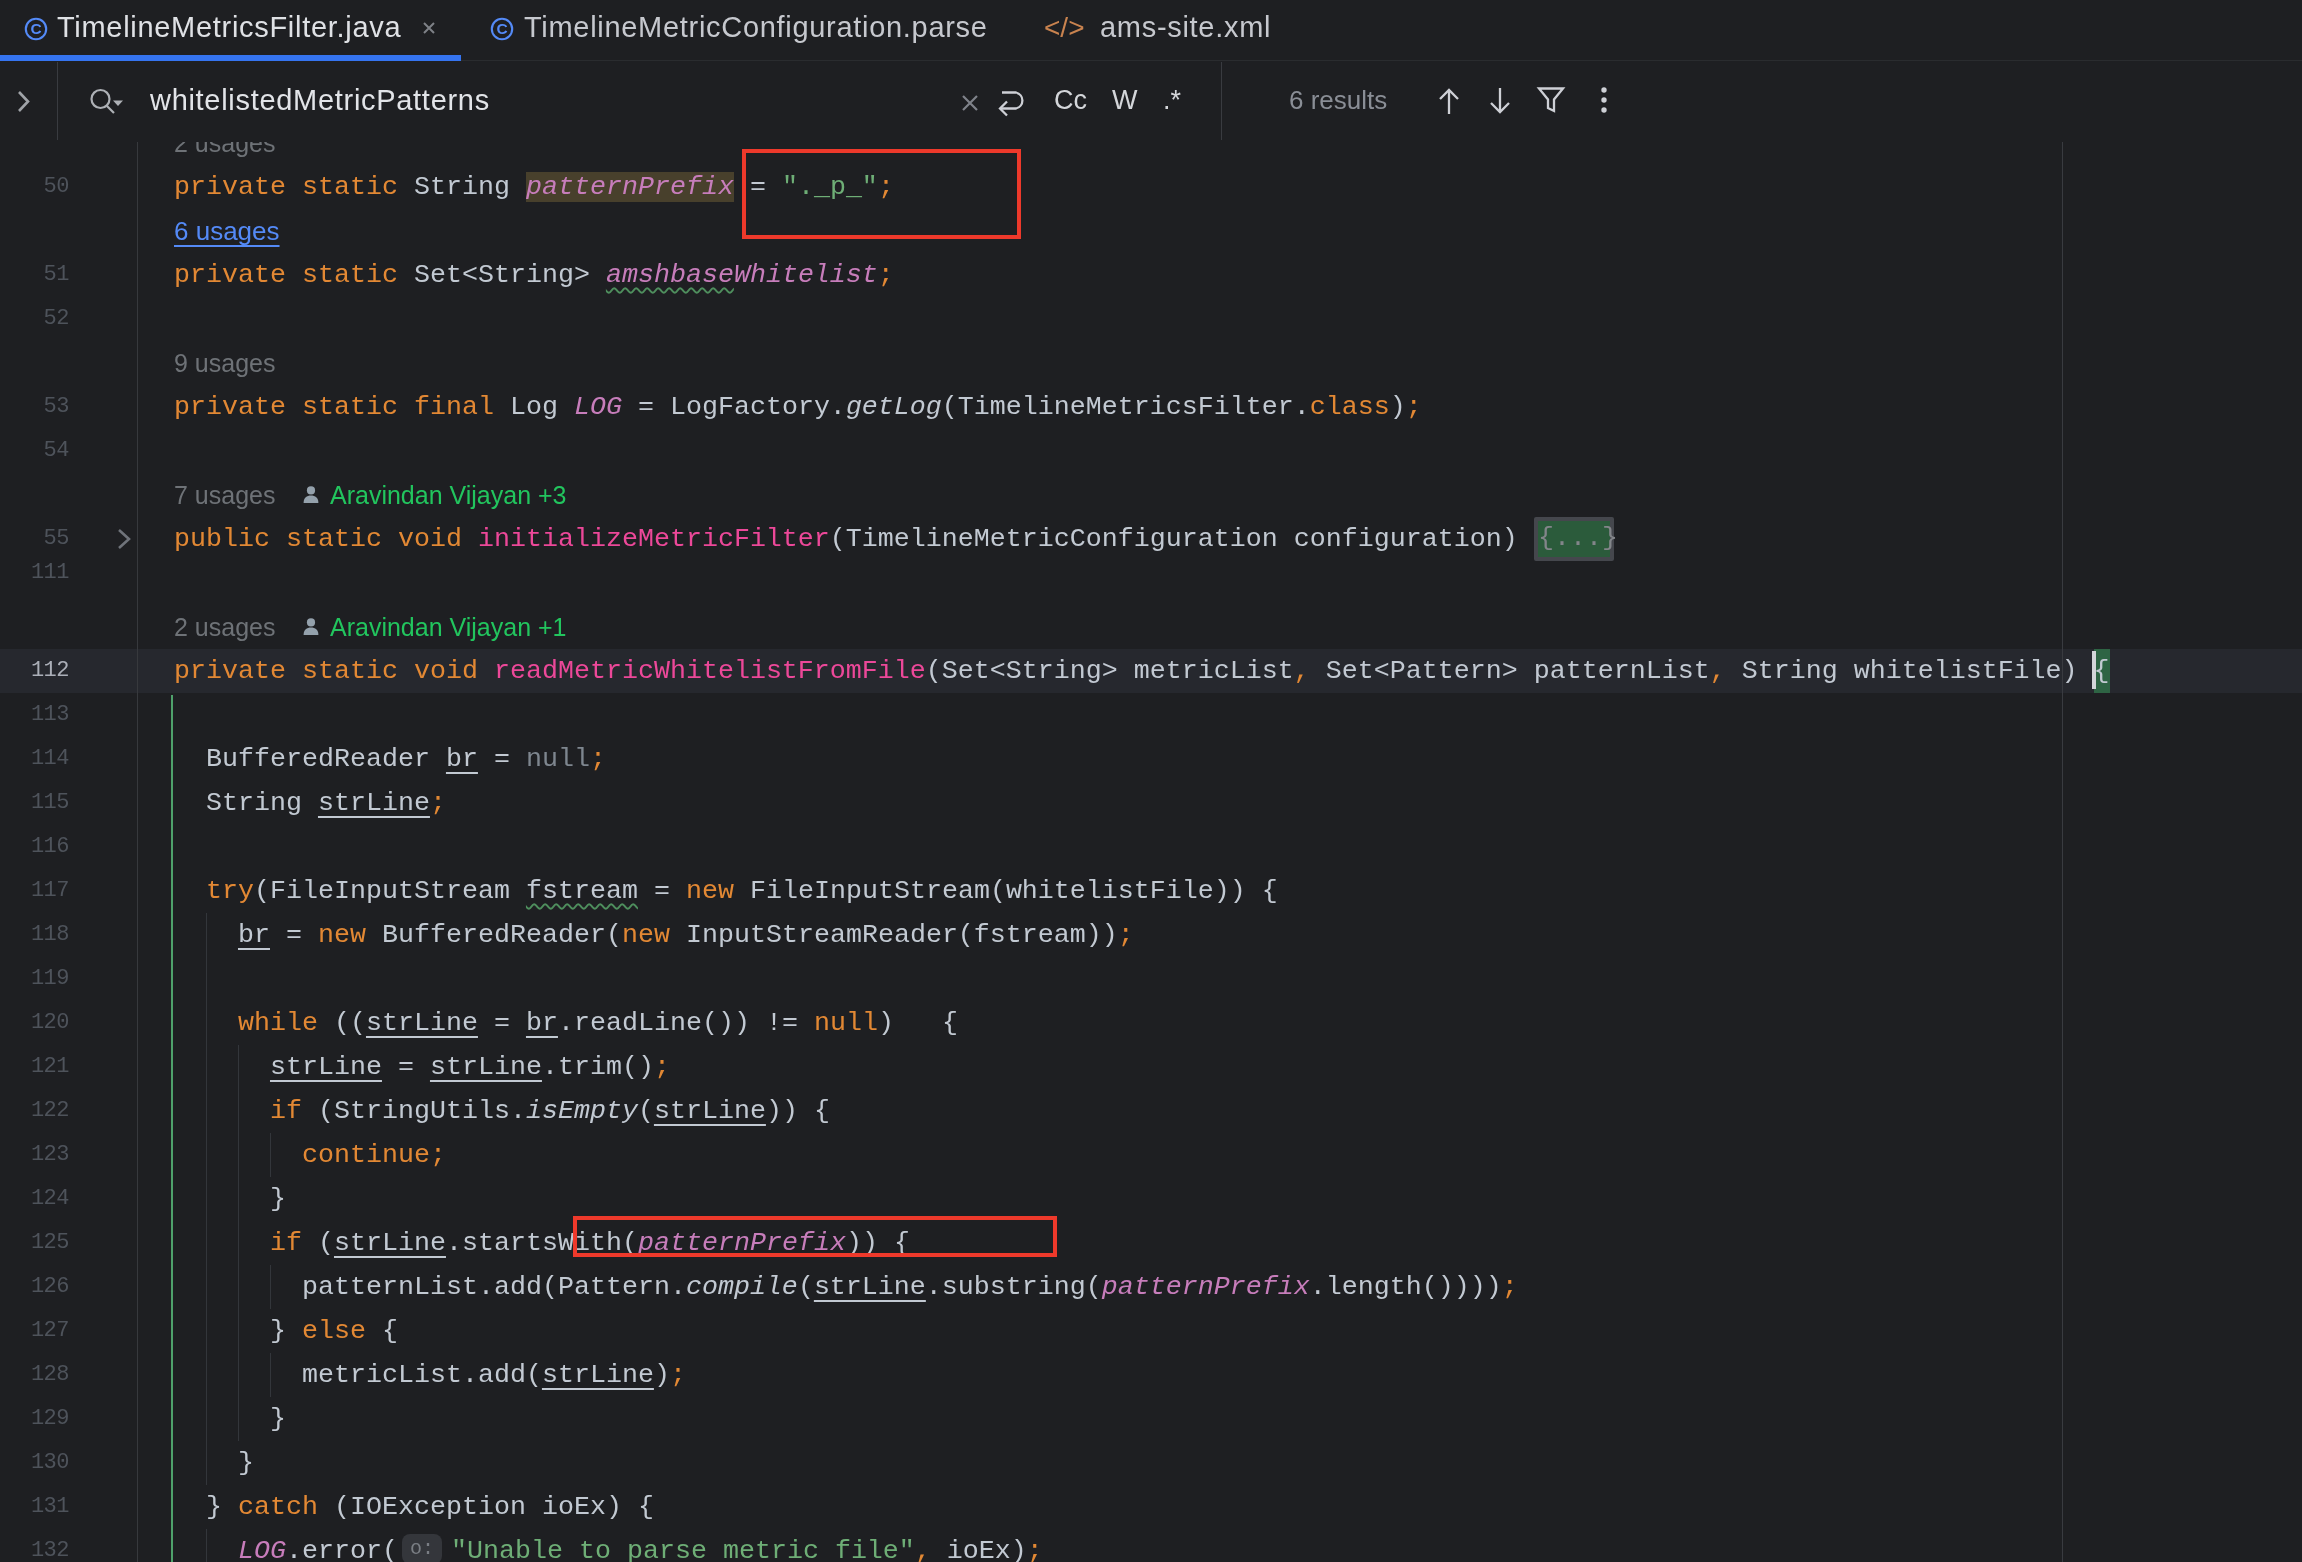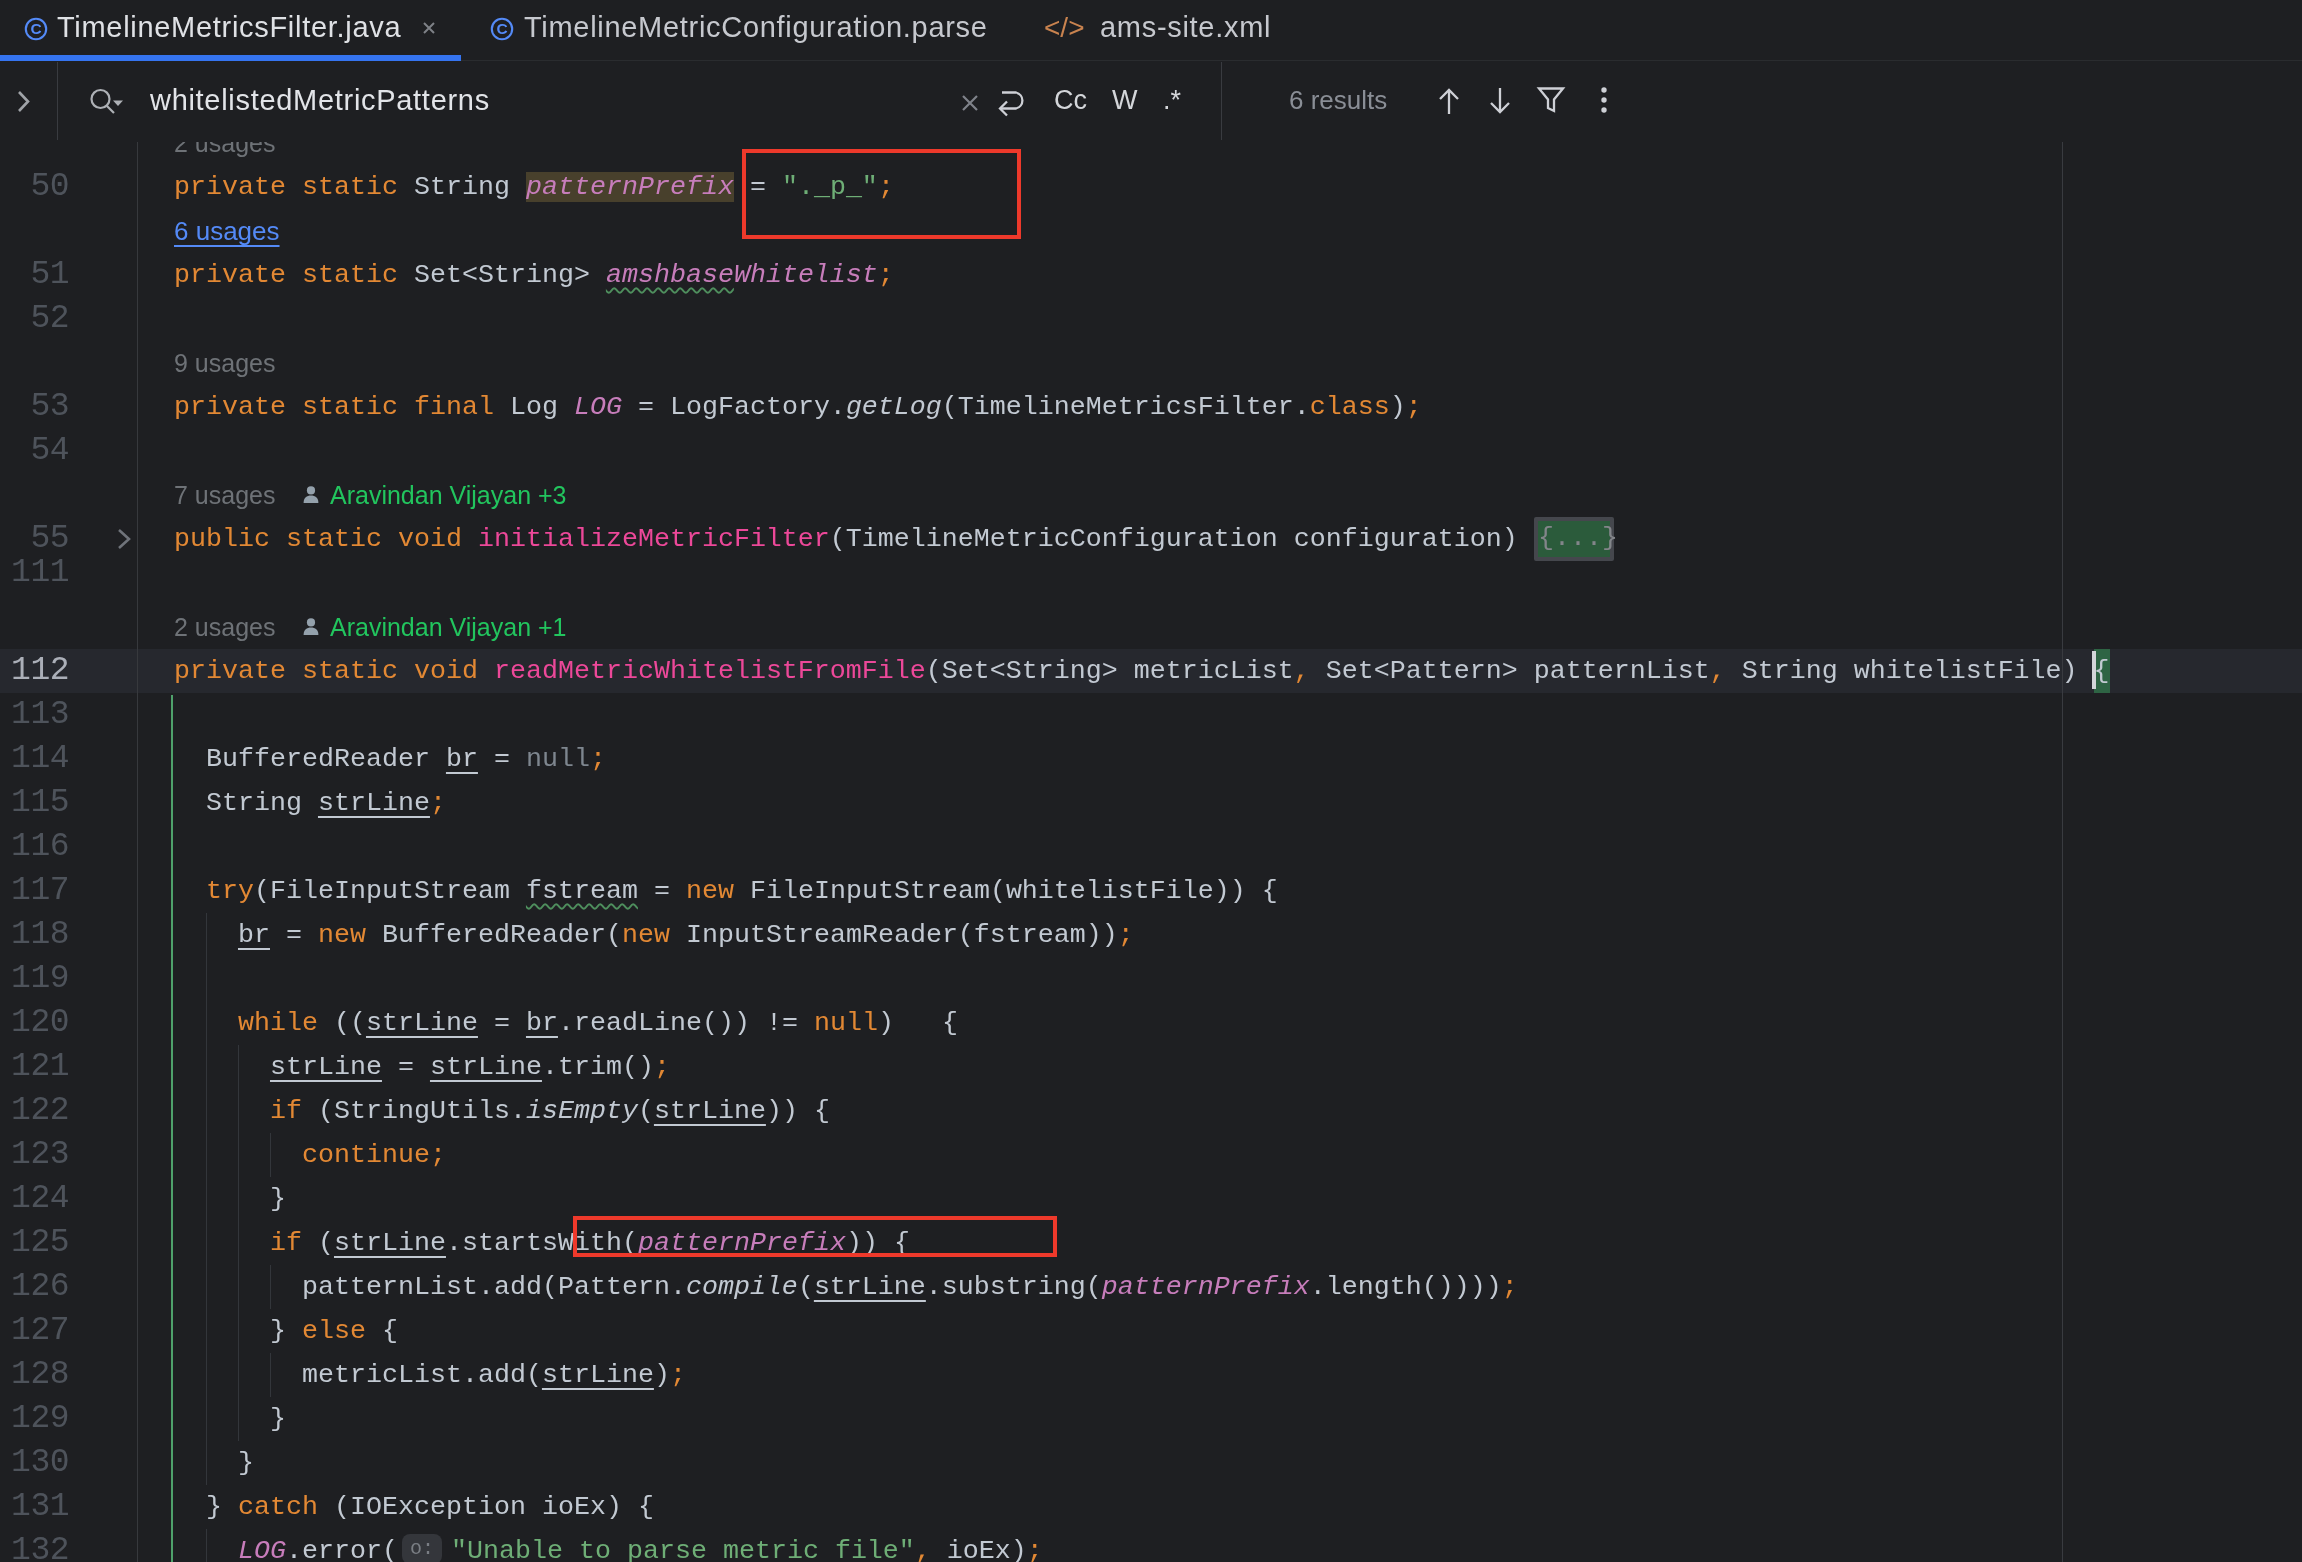--- a/index.html
+++ b/index.html
@@ -13,21 +13,21 @@
 #tabsel { position:absolute; left:0; top:55px; width:461px; height:6px; background:#3574F0; }
 
 
 #search { position:absolute; left:0; top:61px; width:2302px; height:79px; background:#1e1f22; }
 #search .t { position:absolute; top:0; height:79px; line-height:79px; }
 
 
 #editor { position:absolute; left:0; top:142px; width:2302px; height:1420px; overflow:hidden; background:#1e1f22; }
 .row { position:absolute; left:0; width:2302px; height:44px; }
 .ln { position:absolute; left:0; top:0; width:69px; height:44px; line-height:44px; text-align:right;
-      font-family:"Liberation Mono", monospace; font-size:33px; color:#4e535b; letter-spacing:-0.5px; }
+      font-family:"Liberation Mono", monospace; font-size:22px; color:#4e535b; letter-spacing:-0.5px; }
 .ln.cur { color:#abafb8; }
 pre.code { position:absolute; left:142px; top:0; height:44px; line-height:44px; margin:0;
     font-family:"Liberation Mono", monospace; font-size:26.66px; color:#C2C9D2; }
 .k { color:#E28834; }
 .s { color:#6EAE76; }
 .f { color:#C77DBB; font-style:italic; }
 .m { color:#ec4899; }
 .it { font-style:italic; }
 .g { color:#7E868F; }
 .u { text-decoration:underline; text-underline-offset:6px; text-decoration-thickness:2px; }

